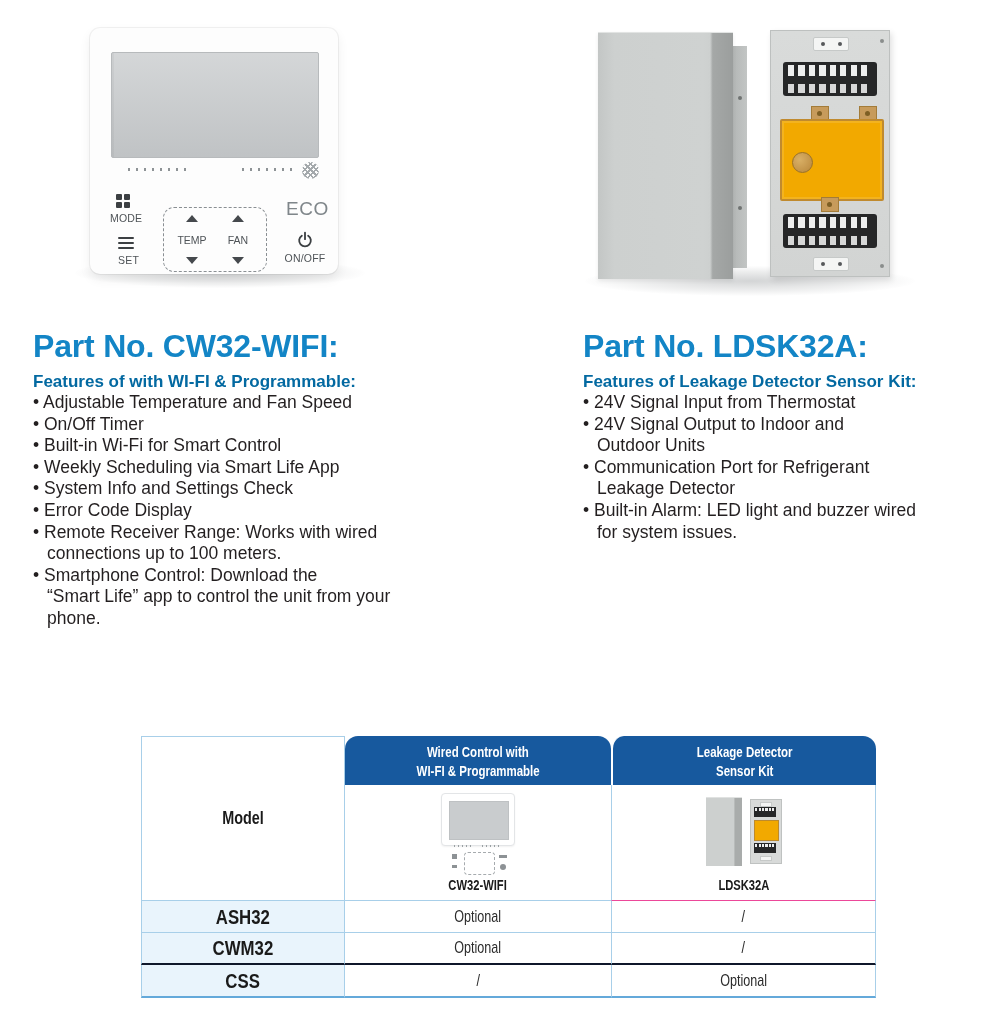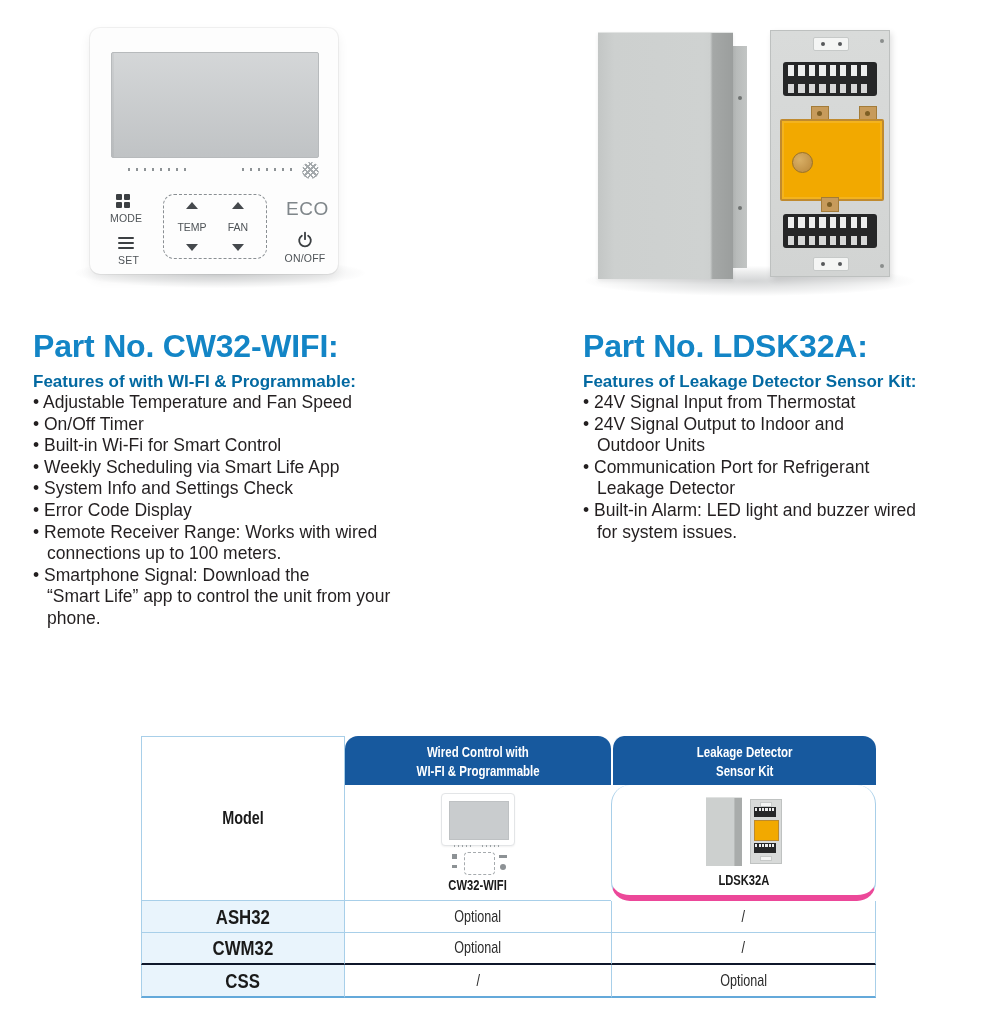--- a/index.html
+++ b/index.html
@@ -22,21 +22,21 @@
     background:repeating-linear-gradient(90deg,#8E9396 0 2.5px, transparent 2.5px 8px); }
   .speaker { position:absolute; left:212px; top:134px; width:17px; height:17px; border-radius:50%;
     background:repeating-linear-gradient(45deg,#A4A9AC 0 1.5px, transparent 1.5px 4px),
                repeating-linear-gradient(-45deg,#A4A9AC 0 1.5px, transparent 1.5px 4px); }
   .btn-label { position:absolute; font-size:10.5px; color:#4E5357; letter-spacing:0.2px; }
   .mode-icon { position:absolute; left:26px; top:166px; width:15px; height:15px;
     display:grid; grid-template-columns:6px 6px; grid-template-rows:6px 6px; gap:2px; }
   .mode-icon i { background:#3C4043; border-radius:1px; }
   .set-icon { position:absolute; left:28px; top:209px; width:16px; }
   .set-icon i { display:block; height:2.2px; background:#3C4043; margin-bottom:2.8px; border-radius:1px; }
-  .pad-box { position:absolute; left:73px; top:166px; width:102px; height:63px;
+  .pad-box { position:absolute; left:73px; top:179px; width:102px; height:63px;
     border:1.6px dashed #8A8F93; border-radius:11px; }
   .tri-up { width:0; height:0; border-left:6px solid transparent; border-right:6px solid transparent;
     border-bottom:7px solid #45494D; }
   .tri-down { width:0; height:0; border-left:6px solid transparent; border-right:6px solid transparent;
     border-top:7px solid #45494D; }
   .pad-col { position:absolute; top:7px; width:40px; height:49px; display:flex; flex-direction:column;
     align-items:center; justify-content:space-between; }
   .pad-col .pad-mid { font-size:10.5px; color:#4E5357; }
   .eco-label { position:absolute; left:196px; top:170px; font-size:19px; color:#7F868A; letter-spacing:0.5px; }
   .power-icon { position:absolute; left:205px; top:202px; width:20px; height:20px; }
@@ -86,21 +86,21 @@
 
   .cell-model { grid-area:1/1/3/2; background:#fff;
     border:1px solid #A8CFE9; display:flex; align-items:center; justify-content:center;
     font-size:18px; color:#1A1A1A; }
   .tab { background:#17599E; border-radius:13px 13px 0 0; display:flex; flex-direction:column;
     align-items:center; justify-content:center; color:#fff; font-size:15.5px; font-weight:bold; line-height:19px; }
   .tab-wired { grid-area:1/2/2/3; }
   .tab-leak { grid-area:1/3/2/4; border-left:2px solid #ffffff; }
   .img-cell { background:#fff; display:flex; flex-direction:column; align-items:center; }
   .img-wired { grid-area:2/2/3/3; border-bottom:1px solid #A8CFE9;gap:31px; }
-  .img-leak { grid-area:2/3/3/4; border-left:1px solid #A8CFE9; border-right:1px solid #A8CFE9; border-bottom:6px solid #ec4899;border-radius:19px; }
+  .img-leak { grid-area:2/3/3/4; border-left:1px solid #A8CFE9; border-right:1px solid #A8CFE9; border-bottom:1px solid #ec4899; }
   .caption { margin-top:auto; margin-bottom:7px; font-size:14px; color:#1A1A1A; }
 
   .row-model { background:#E9F4FC; display:flex; align-items:center; justify-content:center;
     font-size:21px; color:#1A1A1A; border-left:1px solid #A8CFE9; border-right:1px solid #A8CFE9; }
   .row-val { background:#fff; display:flex; align-items:center; justify-content:center;
     font-size:17px; color:#2B2B2B; }
   .row-val.last-col { border-left:1px solid #A8CFE9; border-right:1px solid #A8CFE9; }
   .rb-light { border-bottom:1px solid #A8CFE9; }
   .rb-dark { border-bottom:2px solid #0f172a; }
   .rb-end { border-bottom:2px solid #64A9DA; }
@@ -214,21 +214,21 @@
   <div class="features-title" style="left:33px; top:372px;">Features of with WI-FI &amp; Programmable:</div>
   <ul class="features" style="left:33px; top:392px; width:420px;">
       <li>Adjustable Temperature and Fan Speed</li>
       <li>On/Off Timer</li>
       <li>Built-in Wi-Fi for Smart Control</li>
       <li>Weekly Scheduling via Smart Life App</li>
       <li>System Info and Settings Check</li>
       <li>Error Code Display</li>
       <li>Remote Receiver Range: Works with wired
 connections up to 100 meters.</li>
-      <li>Smartphone Signal: Download the
+      <li>Smartphone Control: Download the
 “Smart Life” app to control the unit from your
 phone.</li>
     </ul>
 
   <div class="part-heading" style="left:583px; top:328px;text-align:center;">Part No. LDSK32A:</div>
   <div class="features-title" style="left:583px; top:372px;">Features of Leakage Detector Sensor Kit:</div>
   <ul class="features" style="left:583px; top:392px; width:400px;">
       <li>24V Signal Input from Thermostat</li>
       <li>24V Signal Output to Indoor and
 Outdoor Units</li>

